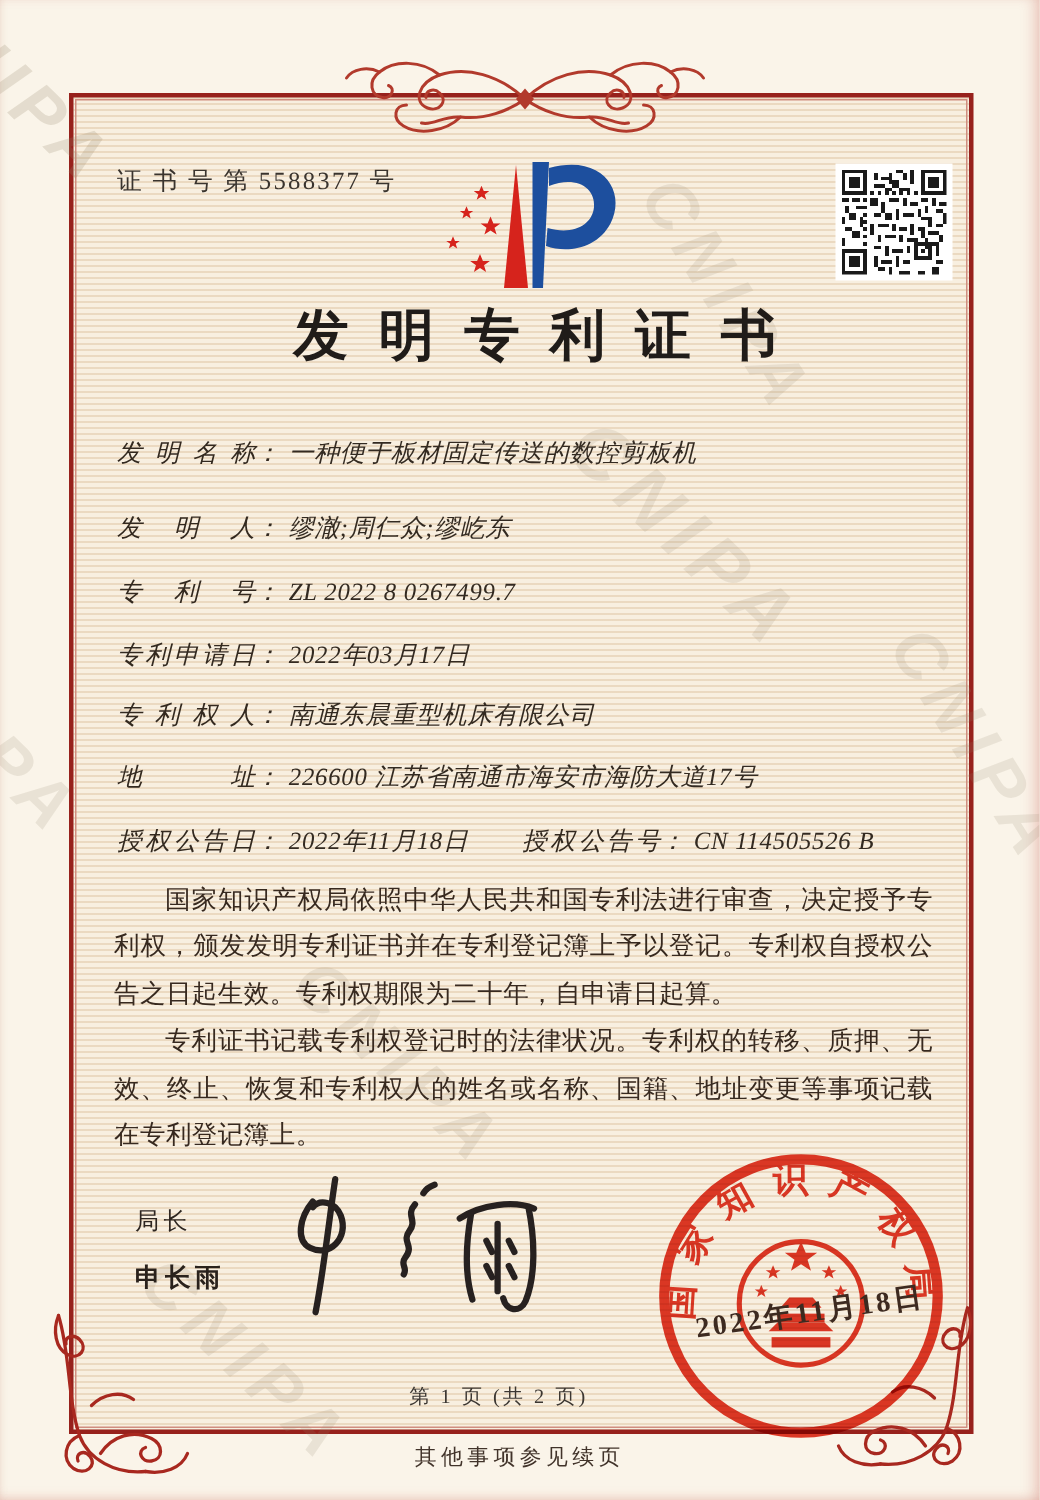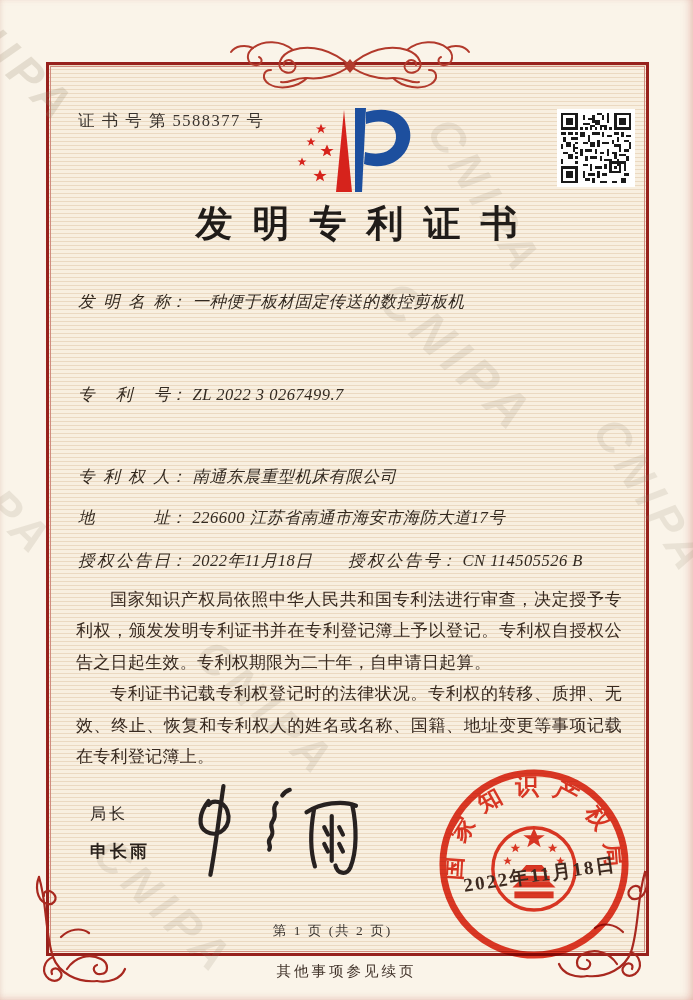--- a/index.html
+++ b/index.html
@@ -159,22 +159,28 @@
       <path d="M9,21h2v1h-2zM12,21h1v3h-1zM14,22h3v1h-3zM18,21h1v2h-1zM23,21h2v1h-2zM26,21h1v3h-1zM9,24h1v3h-1zM11,25h3v1h-3zM15,24h1v3h-1zM17,25h2v1h-2zM26,25h2v1h-2zM10,27h2v1h-2zM13,27h1v2h-1zM16,28h3v1h-3zM21,28h2v1h-2zM25,27h2v2h-2z"></path>
       <path d="M20,20h5v1h-5zM20,21h1v3h-1zM24,21h1v3h-1zM20,24h5v1h-5zM22,22h1v1h-1z"></path>
     </g>
   </svg>
 
   <h1 class="title">发明专利证书</h1>
 
   <div class="frow" style="top:291px">
     <span><span class="jt">发明名称</span><span class="colon">：</span></span><span class="fvalue">一种便于板材固定传送的数控剪板机</span>
   </div>
+  <div class="frow" style="top:341px">
+    <span><span class="jt">发明人</span><span class="colon">：</span></span><span class="fvalue">缪澈;周仁众;缪屹东</span>
+  </div>
   <div class="frow" style="top:384px">
-    <span><span class="jt">专利号</span><span class="colon">：</span></span><span class="fvalue">ZL 2022 3 0267499.7</span>
+    <span><span class="jt">专利号</span><span class="colon">：</span></span><span class="fvalue">ZL 2022 8 0267499.7</span>
+  </div>
+  <div class="frow" style="top:426px">
+    <span><span class="jt">专利申请日</span><span class="colon">：</span></span><span class="fvalue">2022年03月17日</span>
   </div>
   <div class="frow" style="top:466px">
     <span><span class="jt">专利权人</span><span class="colon">：</span></span><span class="fvalue">南通东晨重型机床有限公司</span>
   </div>
   <div class="frow" style="top:507px">
     <span><span class="jt">地址</span><span class="colon">：</span></span><span class="fvalue">226600 江苏省南通市海安市海防大道17号</span>
   </div>
   <div class="frow" style="top:550px">
     <span><span class="jt">授权公告日</span><span class="colon">：</span></span><span class="fvalue">2022年11月18日</span>
     <span class="pair2">

